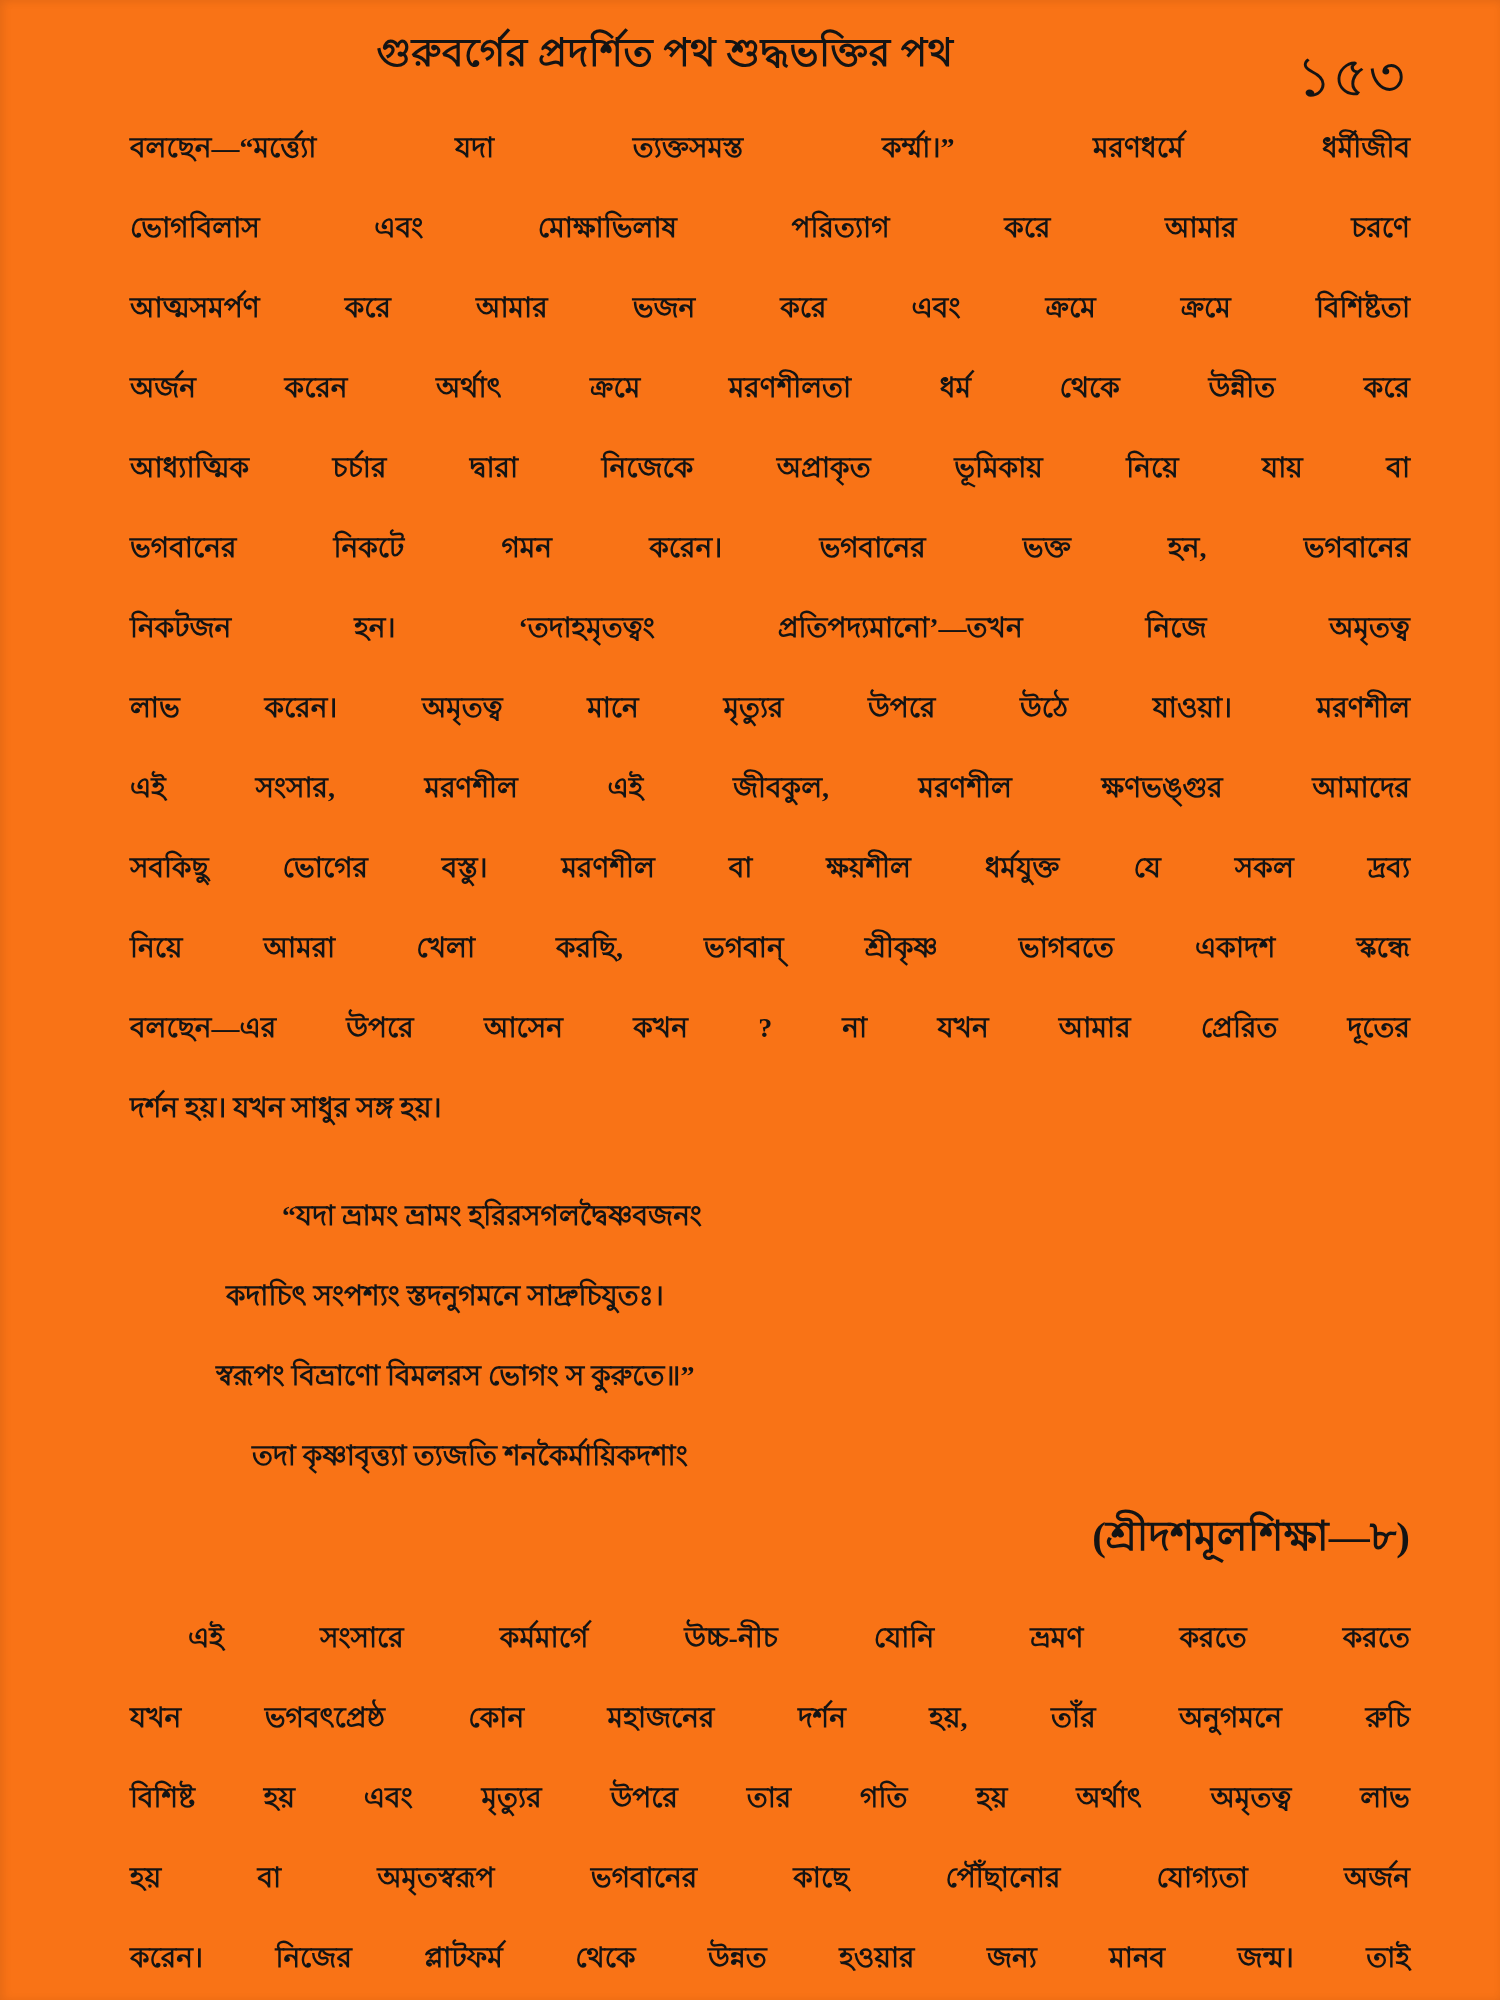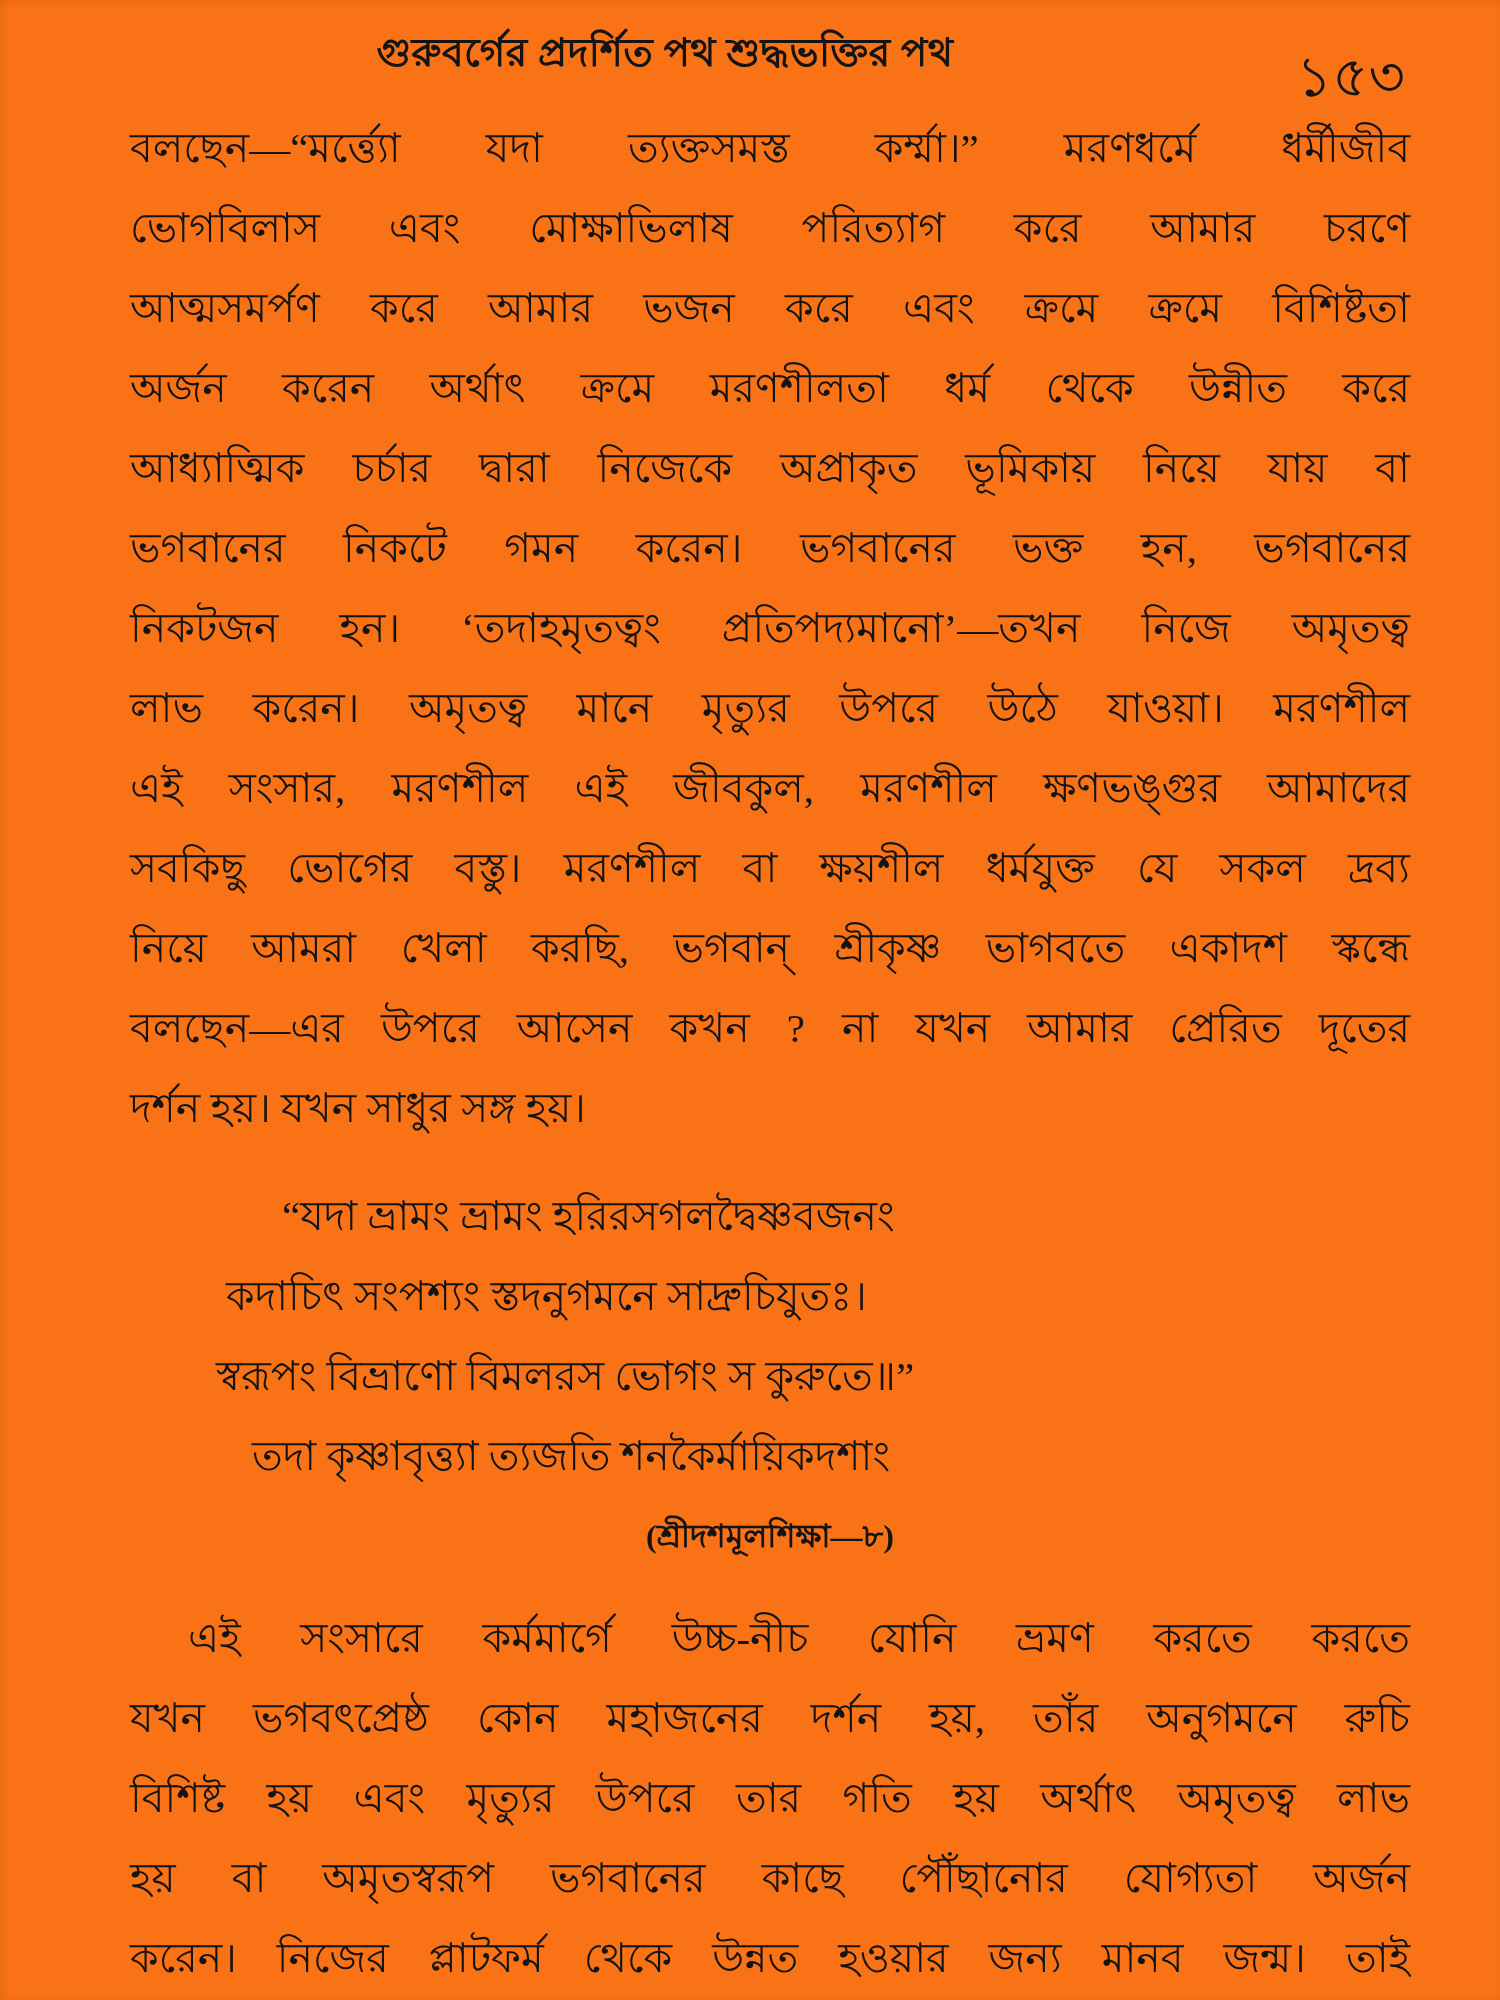--- a/index.html
+++ b/index.html
@@ -51,22 +51,22 @@
   }
   .body-col {
     position: absolute;
     left: 130px;
     top: 108px;
     width: 1280px;
   }
   .line {
     height: 80px;
     line-height: 80px;
-    font-size: 41px;
-    font-weight: 400;
+    font-size: 28px;
+    font-weight: 700;
     text-align: justify;
     text-align-last: justify;
     white-space: nowrap;
   }
   .line.loose {
     text-align: left;
     text-align-last: left;
   }
   .verse {
     margin-top: 28px;
@@ -75,23 +75,23 @@
     text-align: center;
     text-align-last: left;
   }
   .verse .line:nth-child(1) { padding-left: 152px; }
   .verse .line:nth-child(2) { padding-left: 96px;  }
   .verse .line:nth-child(3) { padding-left: 86px;  }
   .verse .line:nth-child(4) { padding-left: 122px; }
   .attribution {
     height: 80px;
     line-height: 80px;
-    font-size: 32px;
+    font-size: 41px;
     font-weight: 600;
-    text-align: center;
+    text-align: right;
   }
   .para2 {
     margin-top: 22px;
   }
   .para2 .line:first-child {
     padding-left: 58px;
   }
 </style>
 </head>
 <body>

